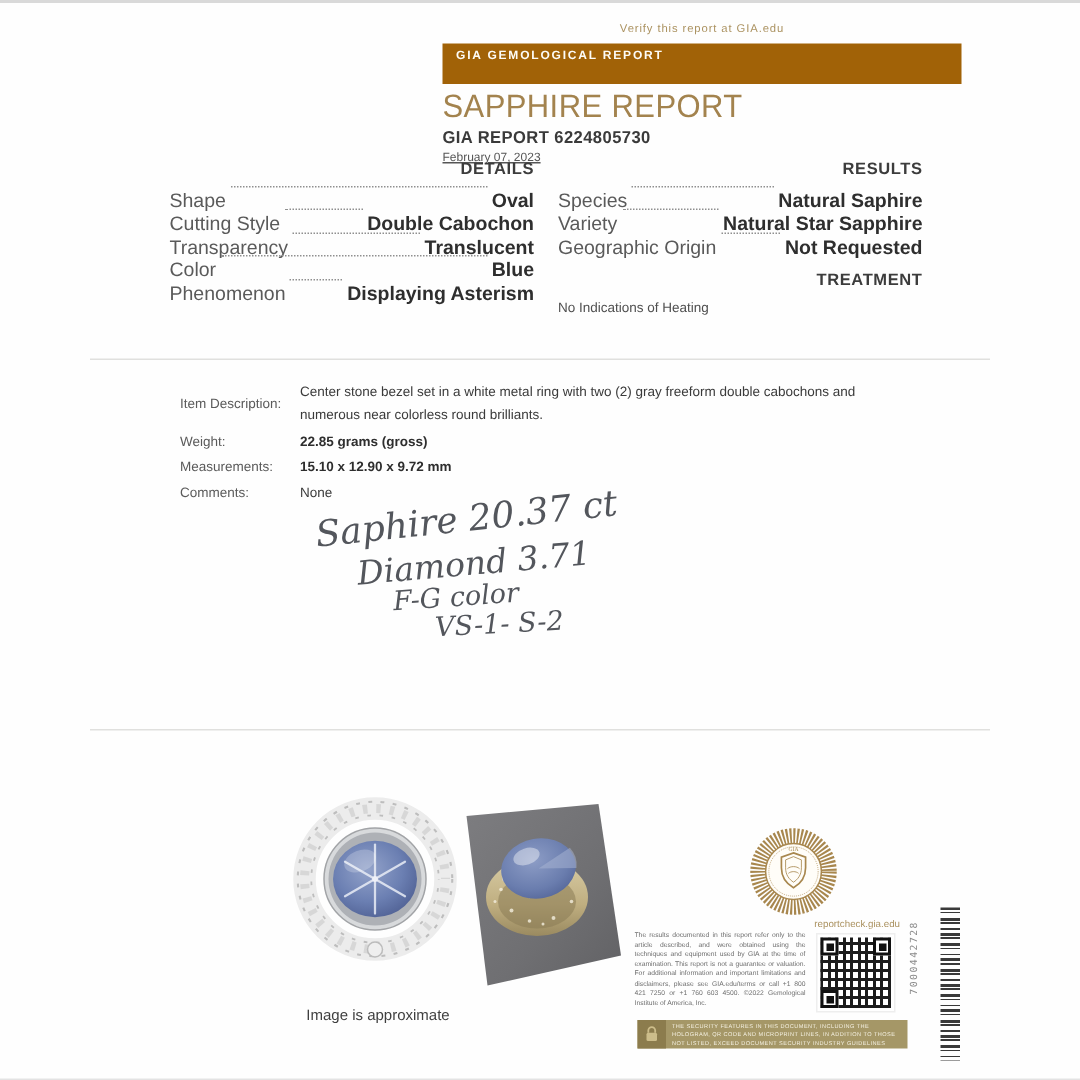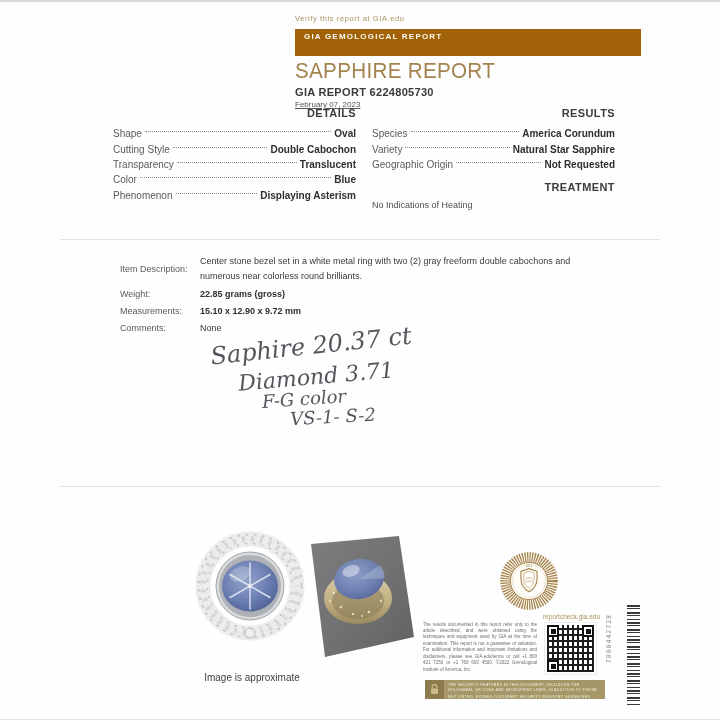--- a/index.html
+++ b/index.html
@@ -13,35 +13,35 @@
   .edge-b{position:absolute;left:0;right:0;bottom:0;height:1px;background:#e3e3e3;}
 
   
   .logo{position:absolute;left:112px;top:28px;display:flex;align-items:center;}
   .logo .seal{width:58px;height:58px;}
   .logo .gia-word{font-family:"Liberation Serif", serif;font-size:47px;font-weight:600;
     color:#2a2a32;letter-spacing:2px;margin-left:13px;line-height:1;}
   .logo .reg{font-size:10px;vertical-align:28px;letter-spacing:0;color:#2a2a32;}
 
   .hdr-right{position:absolute;left:295px;top:12px;width:346px;}
-  .verify{text-align:left;font-size:7.5px;color:#ab9260;letter-spacing:.6px;}
+  .verify{text-align:center;font-size:7.5px;color:#ab9260;letter-spacing:.6px;}
   .gold-bar{margin-top:6px;height:27px;background:#a16207;color:#fdfcf7;
     font-size:8px;font-weight:bold;letter-spacing:1.2px;line-height:15px;padding-left:9px;box-sizing:border-box;}
   .rpt-title{margin-top:3px;font-size:21.5px;color:#a3834e;font-weight:500;
     transform:scaleX(.96);transform-origin:left;letter-spacing:.3px;}
   .rpt-num{margin-top:2px;font-size:11.5px;font-weight:600;color:#3a3a3a;
     transform:scaleX(.96);transform-origin:left;letter-spacing:.3px;}
   .rpt-date{margin-top:2px;font-size:8px;color:#555;text-decoration:underline;}
 
   
   .col{position:absolute;top:105px;}
   .col.details{left:113px;width:243px;}
   .col.results{left:372px;width:243px;}
   .sec-head{font-size:11px;font-weight:bold;color:#3c3c3c;letter-spacing:.4px;margin-bottom:7px;text-align:right;}
-  .drow{display:flex;align-items:center;height:15.4px;font-size:10px;}
+  .drow{display:flex;align-items:flex-start;height:15.4px;font-size:13px;}
   .drow .lbl{color:#5a5a5a;white-space:nowrap;}
   .drow .leader{flex:1;border-bottom:1px dotted #8f8f8f;margin:0 3px;transform:translateY(-2px);}
   .drow .val{font-weight:bold;color:#2e2e2e;white-space:nowrap;}
   .treat-head{margin-top:9px;}
   .treat-val{font-size:9px;color:#4f4f4f;margin-top:2px;}
 
   .divider{position:absolute;left:60px;width:600px;height:1px;background:#e0e0de;}
   .div1{top:237px;}
   .div2{top:484px;}
 
@@ -159,21 +159,21 @@
         <span class="leader"></span>
         <span class="val">Displaying Asterism</span>
     </div>
   </div>
 
   <div class="col results">
     <div class="sec-head">RESULTS</div>
     <div class="drow">
       <span class="lbl">Species</span>
         <span class="leader"></span>
-        <span class="val">America Corundum</span>
+        <span class="val">Natural Saphire</span>
     </div>
     <div class="drow">
       <span class="lbl">Variety</span>
         <span class="leader"></span>
         <span class="val">Natural Star Sapphire</span>
     </div>
     <div class="drow">
       <span class="lbl">Geographic Origin</span>
         <span class="leader"></span>
         <span class="val">Not Requested</span>

